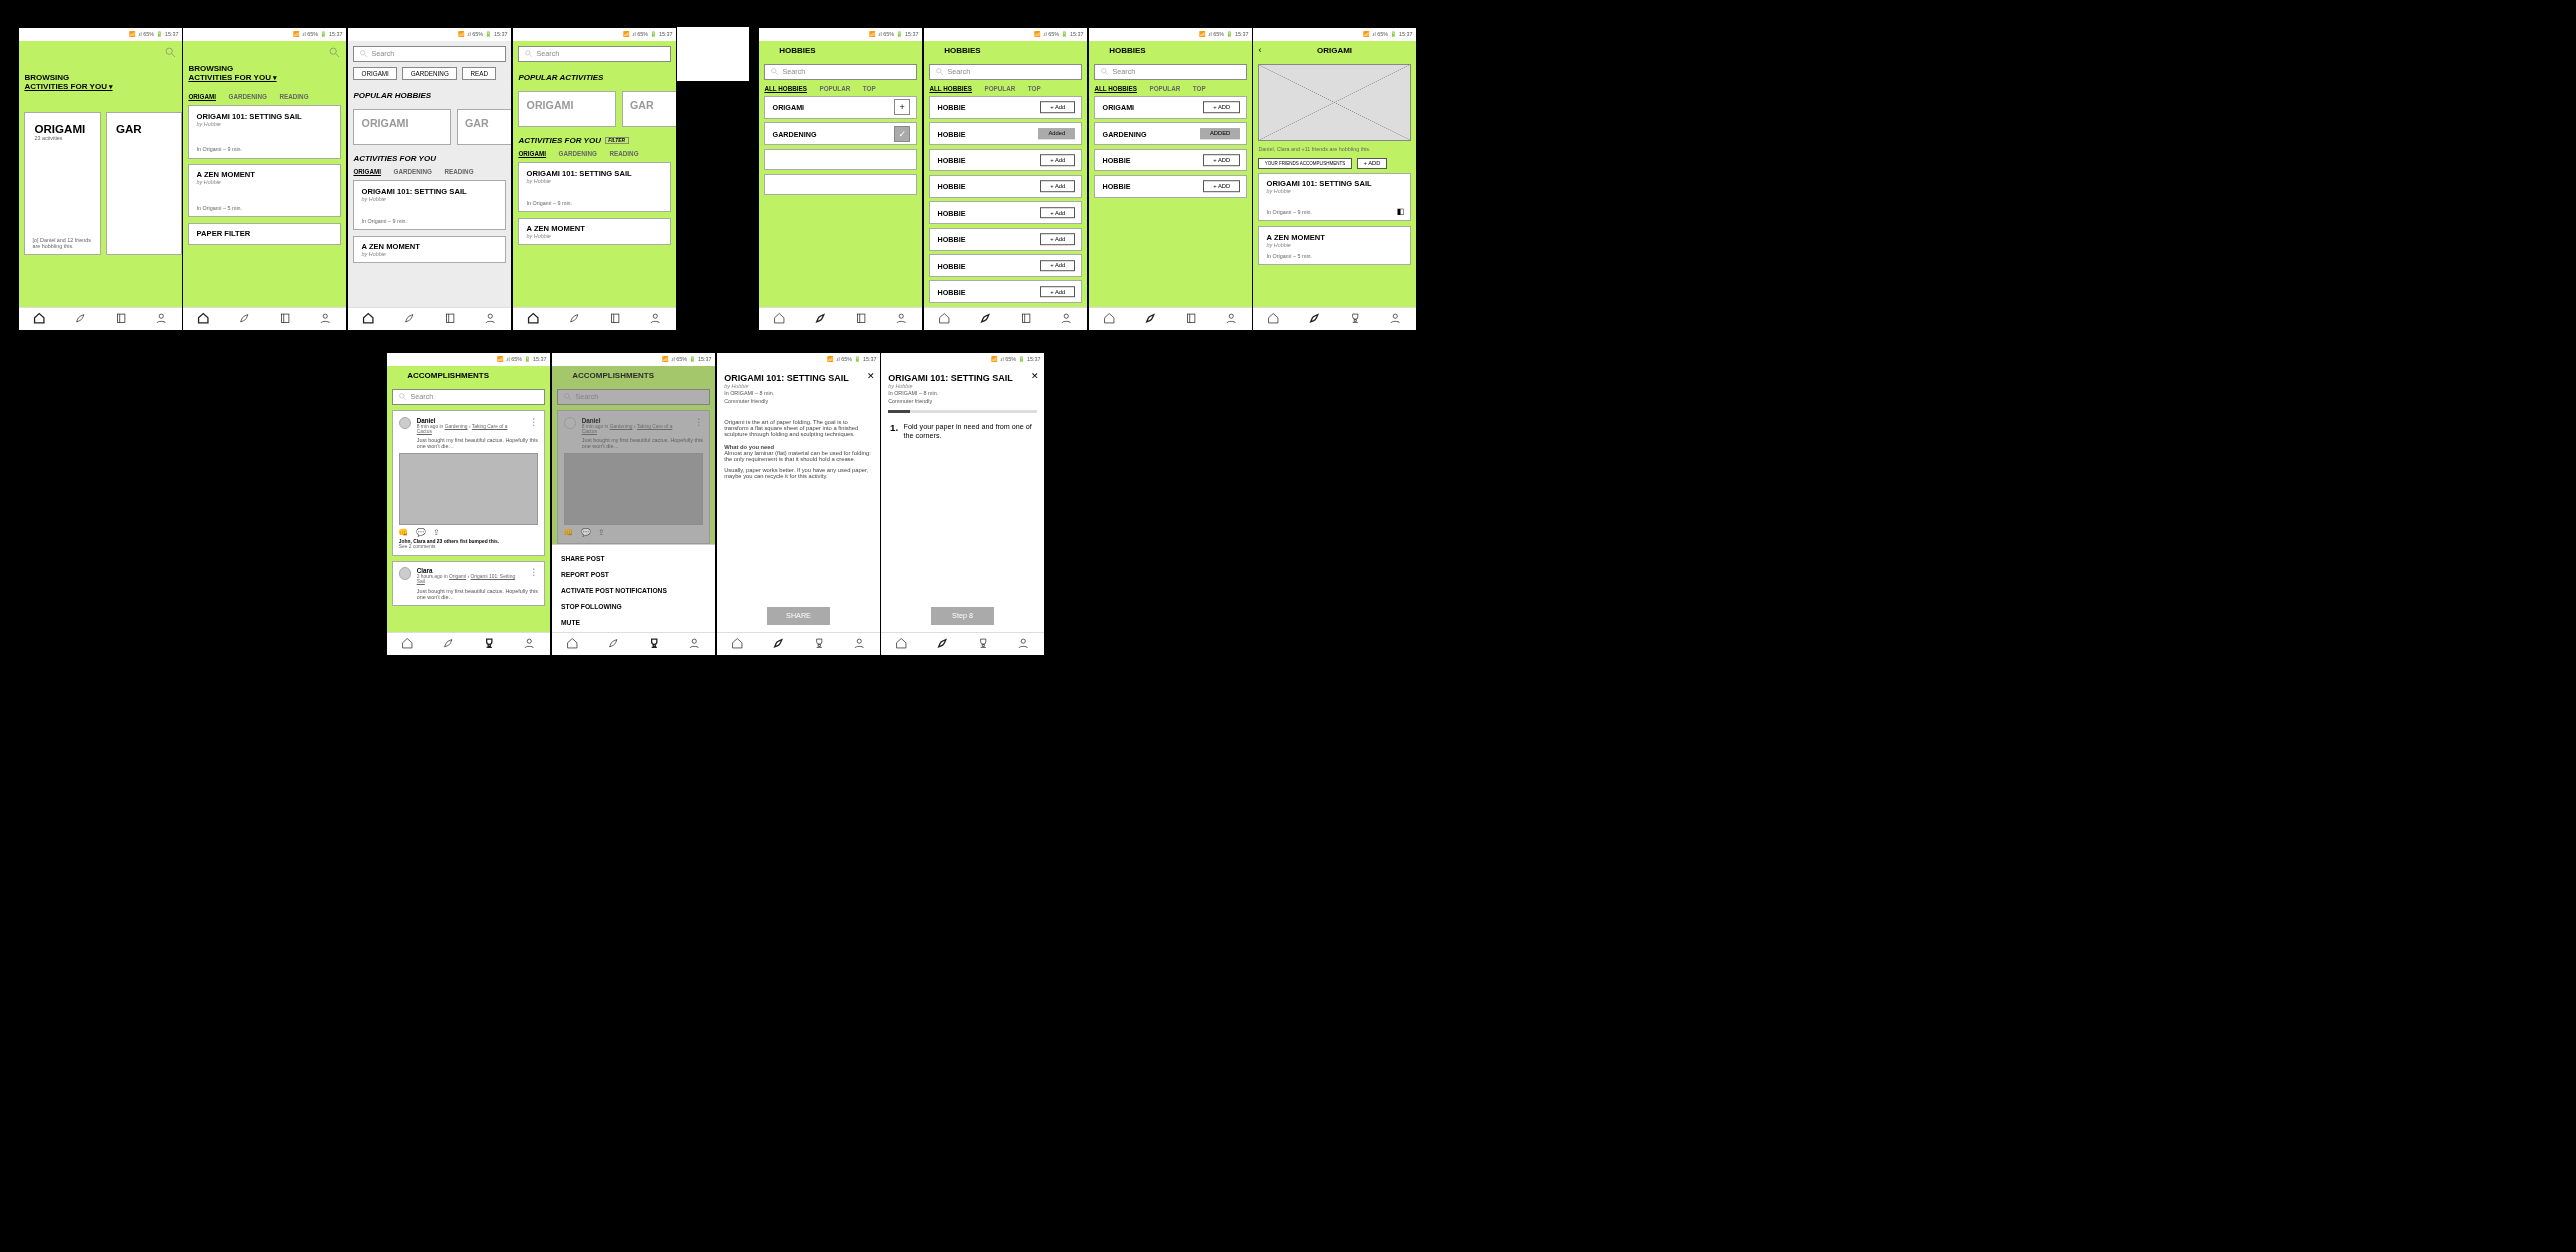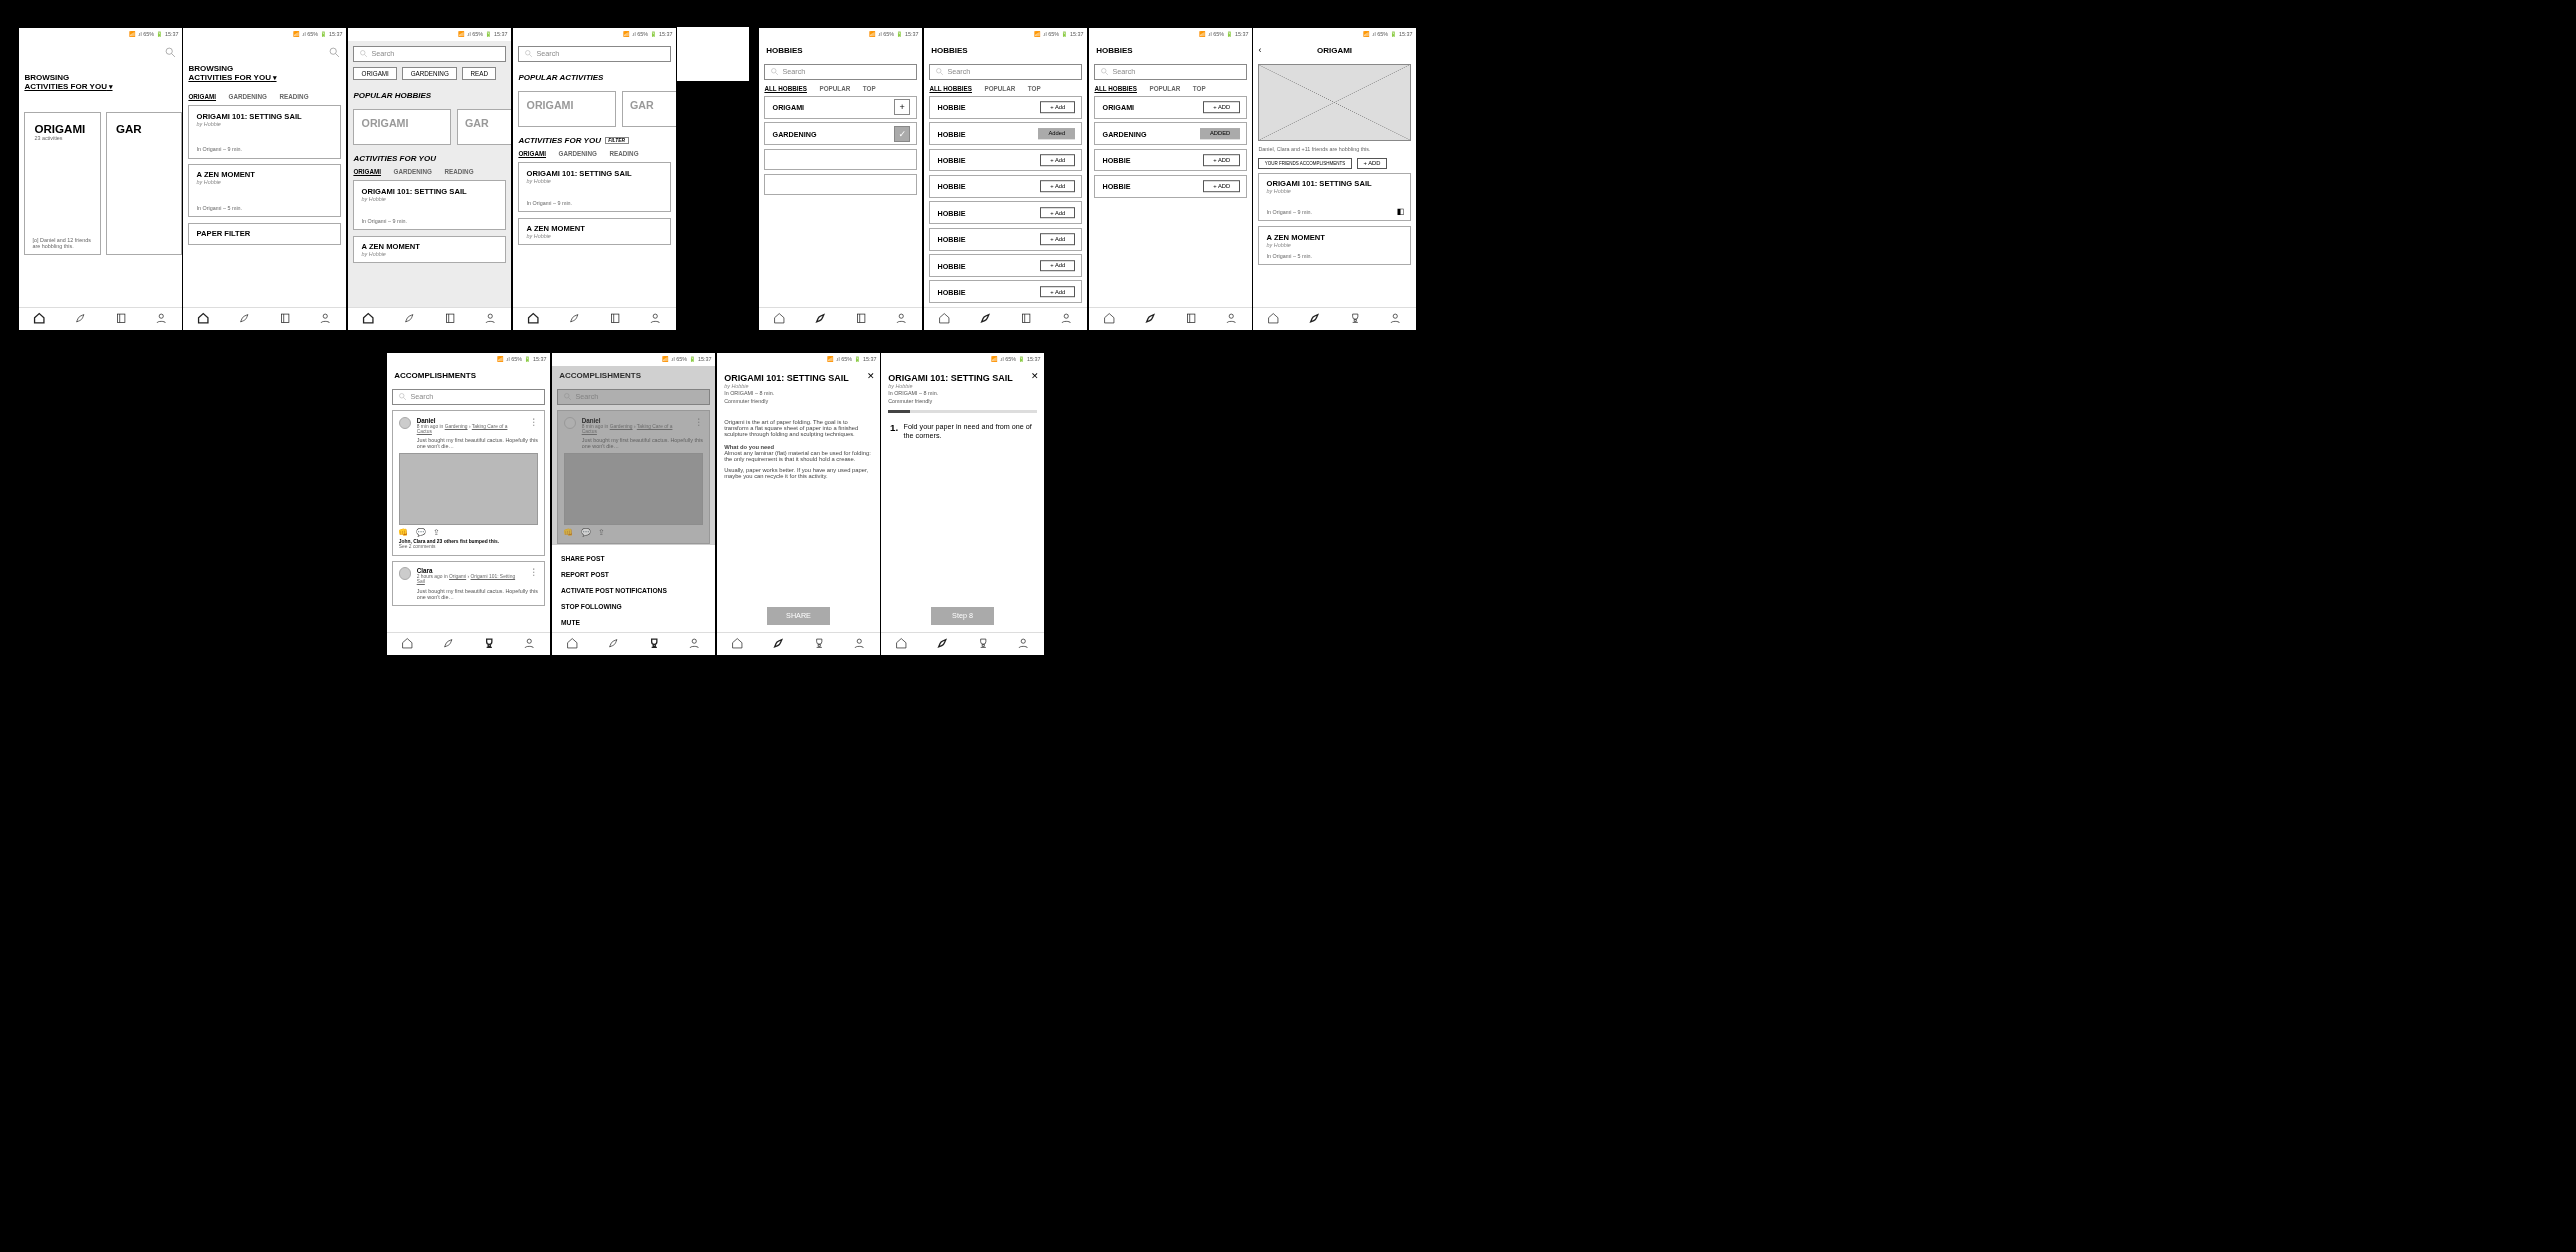--- a/index.html
+++ b/index.html
@@ -19,21 +19,21 @@
     font-size: 9px;
     color: var(--ink);
     background: #000;
   }
   .stage { width: 2576px; height: 1252px; position: relative; }
 
   .phone {
     position: absolute;
     width: 165px;
     height: 304px;
-    background: #ffffff;
+    background: #bef264;
     display: flex; flex-direction: column;
     border: 0.9px solid #000;
     overflow: hidden;
   }
   .statusbar {
     height: 12.5px;
     background: #fff;
     font-size: 5.4px;
     display:flex; justify-content:flex-end; align-items:center;
     padding: 0 3.6px;
@@ -94,20 +94,21 @@
   .rowcard {
     background:#fff; border:0.9px solid #aaa; margin:3.6px 5.4px; padding:5.4px 7.2px; position:relative;
     min-height:14.3px;
   }
   .rowcard .t { font-size:7.2px; font-weight:600; }
   .rowcard.thick { min-height:21.5px; }
 
   .header-bar {
     display:flex; align-items:center; justify-content:space-between;
     padding:5.4px 7.2px 3.6px;
+    margin-left:13px;
   }
   .header-bar .title { font-weight:bold; font-size:8px; }
 
   .only-right { display:flex; justify-content:flex-end; padding:5.4px 5.4px 0; }
   .only-right svg { width:12.5px; height:12.5px; stroke:#666; fill:none; }
 
   .browsing { padding:3.6px 5.4px 5.4px; }
   .browsing .l1 { font-size:8px; font-weight:bold; }
   .browsing .l2 { font-size:8px; font-weight:bold; text-decoration:underline; }
   .chev::after { content:' ▾'; font-size:7.2px; }

